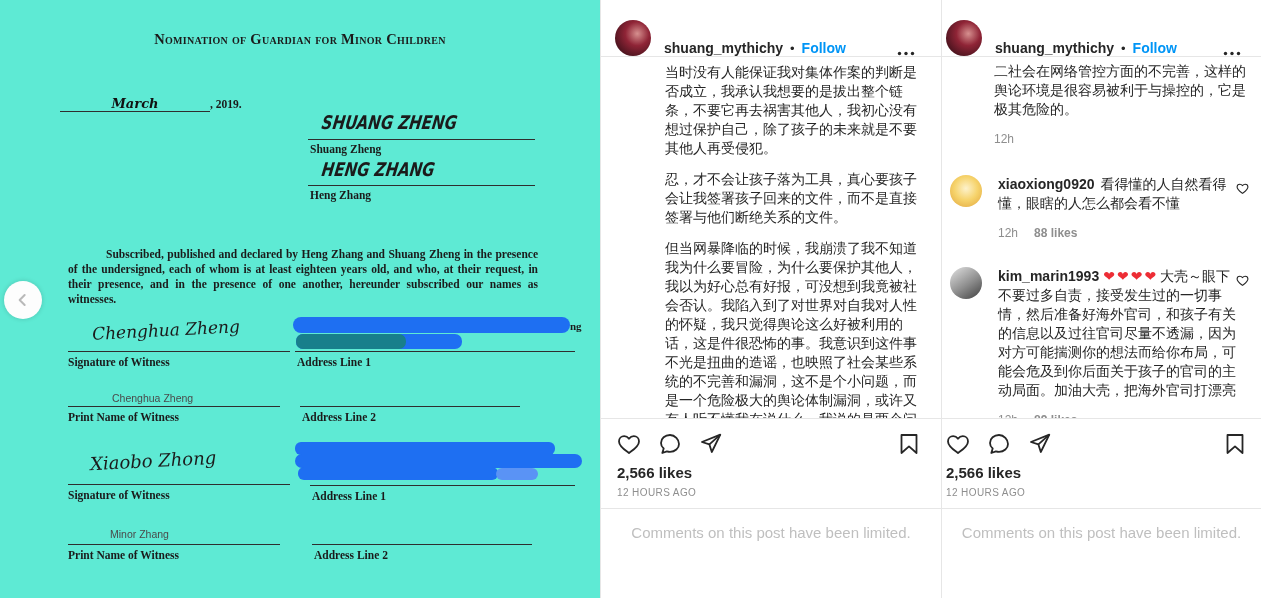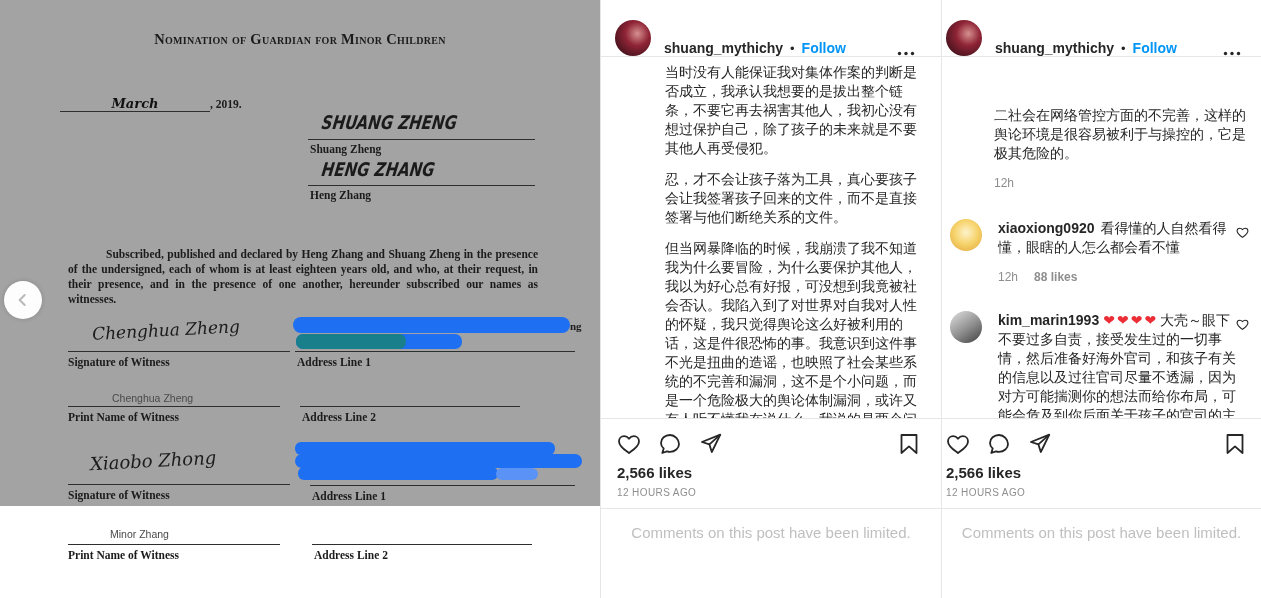--- a/index.html
+++ b/index.html
@@ -6,21 +6,21 @@
     --accent-blue:#0095f6; --heart-red:#ed2d35;
     --redact-blue:#1e6ff2; --redact-blue-light:#5a93f5; --redact-teal:#187f8b;
     --text-dark:#262626; --text-gray:#8e8e8e; --divider:#e6e6e6;
     --limited-gray:#bfbfbf; --doc-ink:#1b1b1b;
   }
   *{box-sizing:border-box;margin:0;padding:0;}
   body{font-family:"Liberation Sans","DejaVu Sans",sans-serif;background:#fff;}
   .stage{position:relative;width:1261px;height:598px;background:#fff;overflow:hidden;}
 
   
-  .doc{position:absolute;left:0;top:0;width:600px;height:506px;background:#a3a3a3;
+  .doc{position:absolute;left:0;top:0;width:600px;height:598px;background:#5eead4;
        font-family:"Liberation Serif","DejaVu Serif",serif;color:var(--doc-ink);}
   .doc .abs{position:absolute;}
   .doc-title{left:0;top:31px;width:600px;text-align:center;font-variant:small-caps;
              font-weight:700;font-size:14.5px;letter-spacing:.3px;}
   .doc-line{border-top:1.5px solid #2e2e2e;height:0;}
   .doc-text{font-size:11.5px;font-weight:600;}
   .doc-label{font-size:11.5px;font-weight:700;}
   .doc-print{font-family:"Liberation Sans",sans-serif;font-size:10.5px;color:#4a4a4a;font-weight:400;}
   .blank{display:inline-block;border-bottom:1.5px solid #2e2e2e;text-align:center;vertical-align:baseline;}
   .hw{font-family:"DejaVu Serif",serif;font-style:italic;color:#111;}
@@ -57,21 +57,21 @@
                 padding:5px 14px 0 64px;}
   .caption-body p{font-size:14px;line-height:19px;color:var(--text-dark);margin:0 0 12px;
                   word-break:break-all;}
 
   .comments-body{position:absolute;left:0;right:0;top:58px;bottom:148px;overflow:hidden;
                  padding:4px 10px 0 4px;}
   .row{display:flex;position:relative;}
   .row .spacer{width:48px;flex:0 0 auto;}
   .row .c-av{margin-right:16px;}
   .c-body{width:238px;font-size:14px;line-height:19px;color:var(--text-dark);word-break:break-all;}
-  .row.tail .c-body{width:256px;margin-top:44px;}
+  .row.tail .c-body{width:256px;}
   .c-body b{font-weight:700;margin-right:4px;}
   .hearts{color:var(--heart-red);letter-spacing:2px;margin-right:2px;}
   .c-meta{margin-top:11px;font-size:12px;color:var(--text-gray);display:flex;gap:16px;}
   .c-meta .c-likes{font-weight:600;cursor:pointer;}
   .like-btn{position:absolute;right:2px;top:7px;background:none;border:none;cursor:pointer;
             color:var(--text-dark);padding:0;}
   .row.tail{margin-bottom:26px;}
   .row.cm1{margin-bottom:24px;}
 
   .post-footer{position:absolute;left:0;right:0;bottom:0;height:180px;background:#fff;

